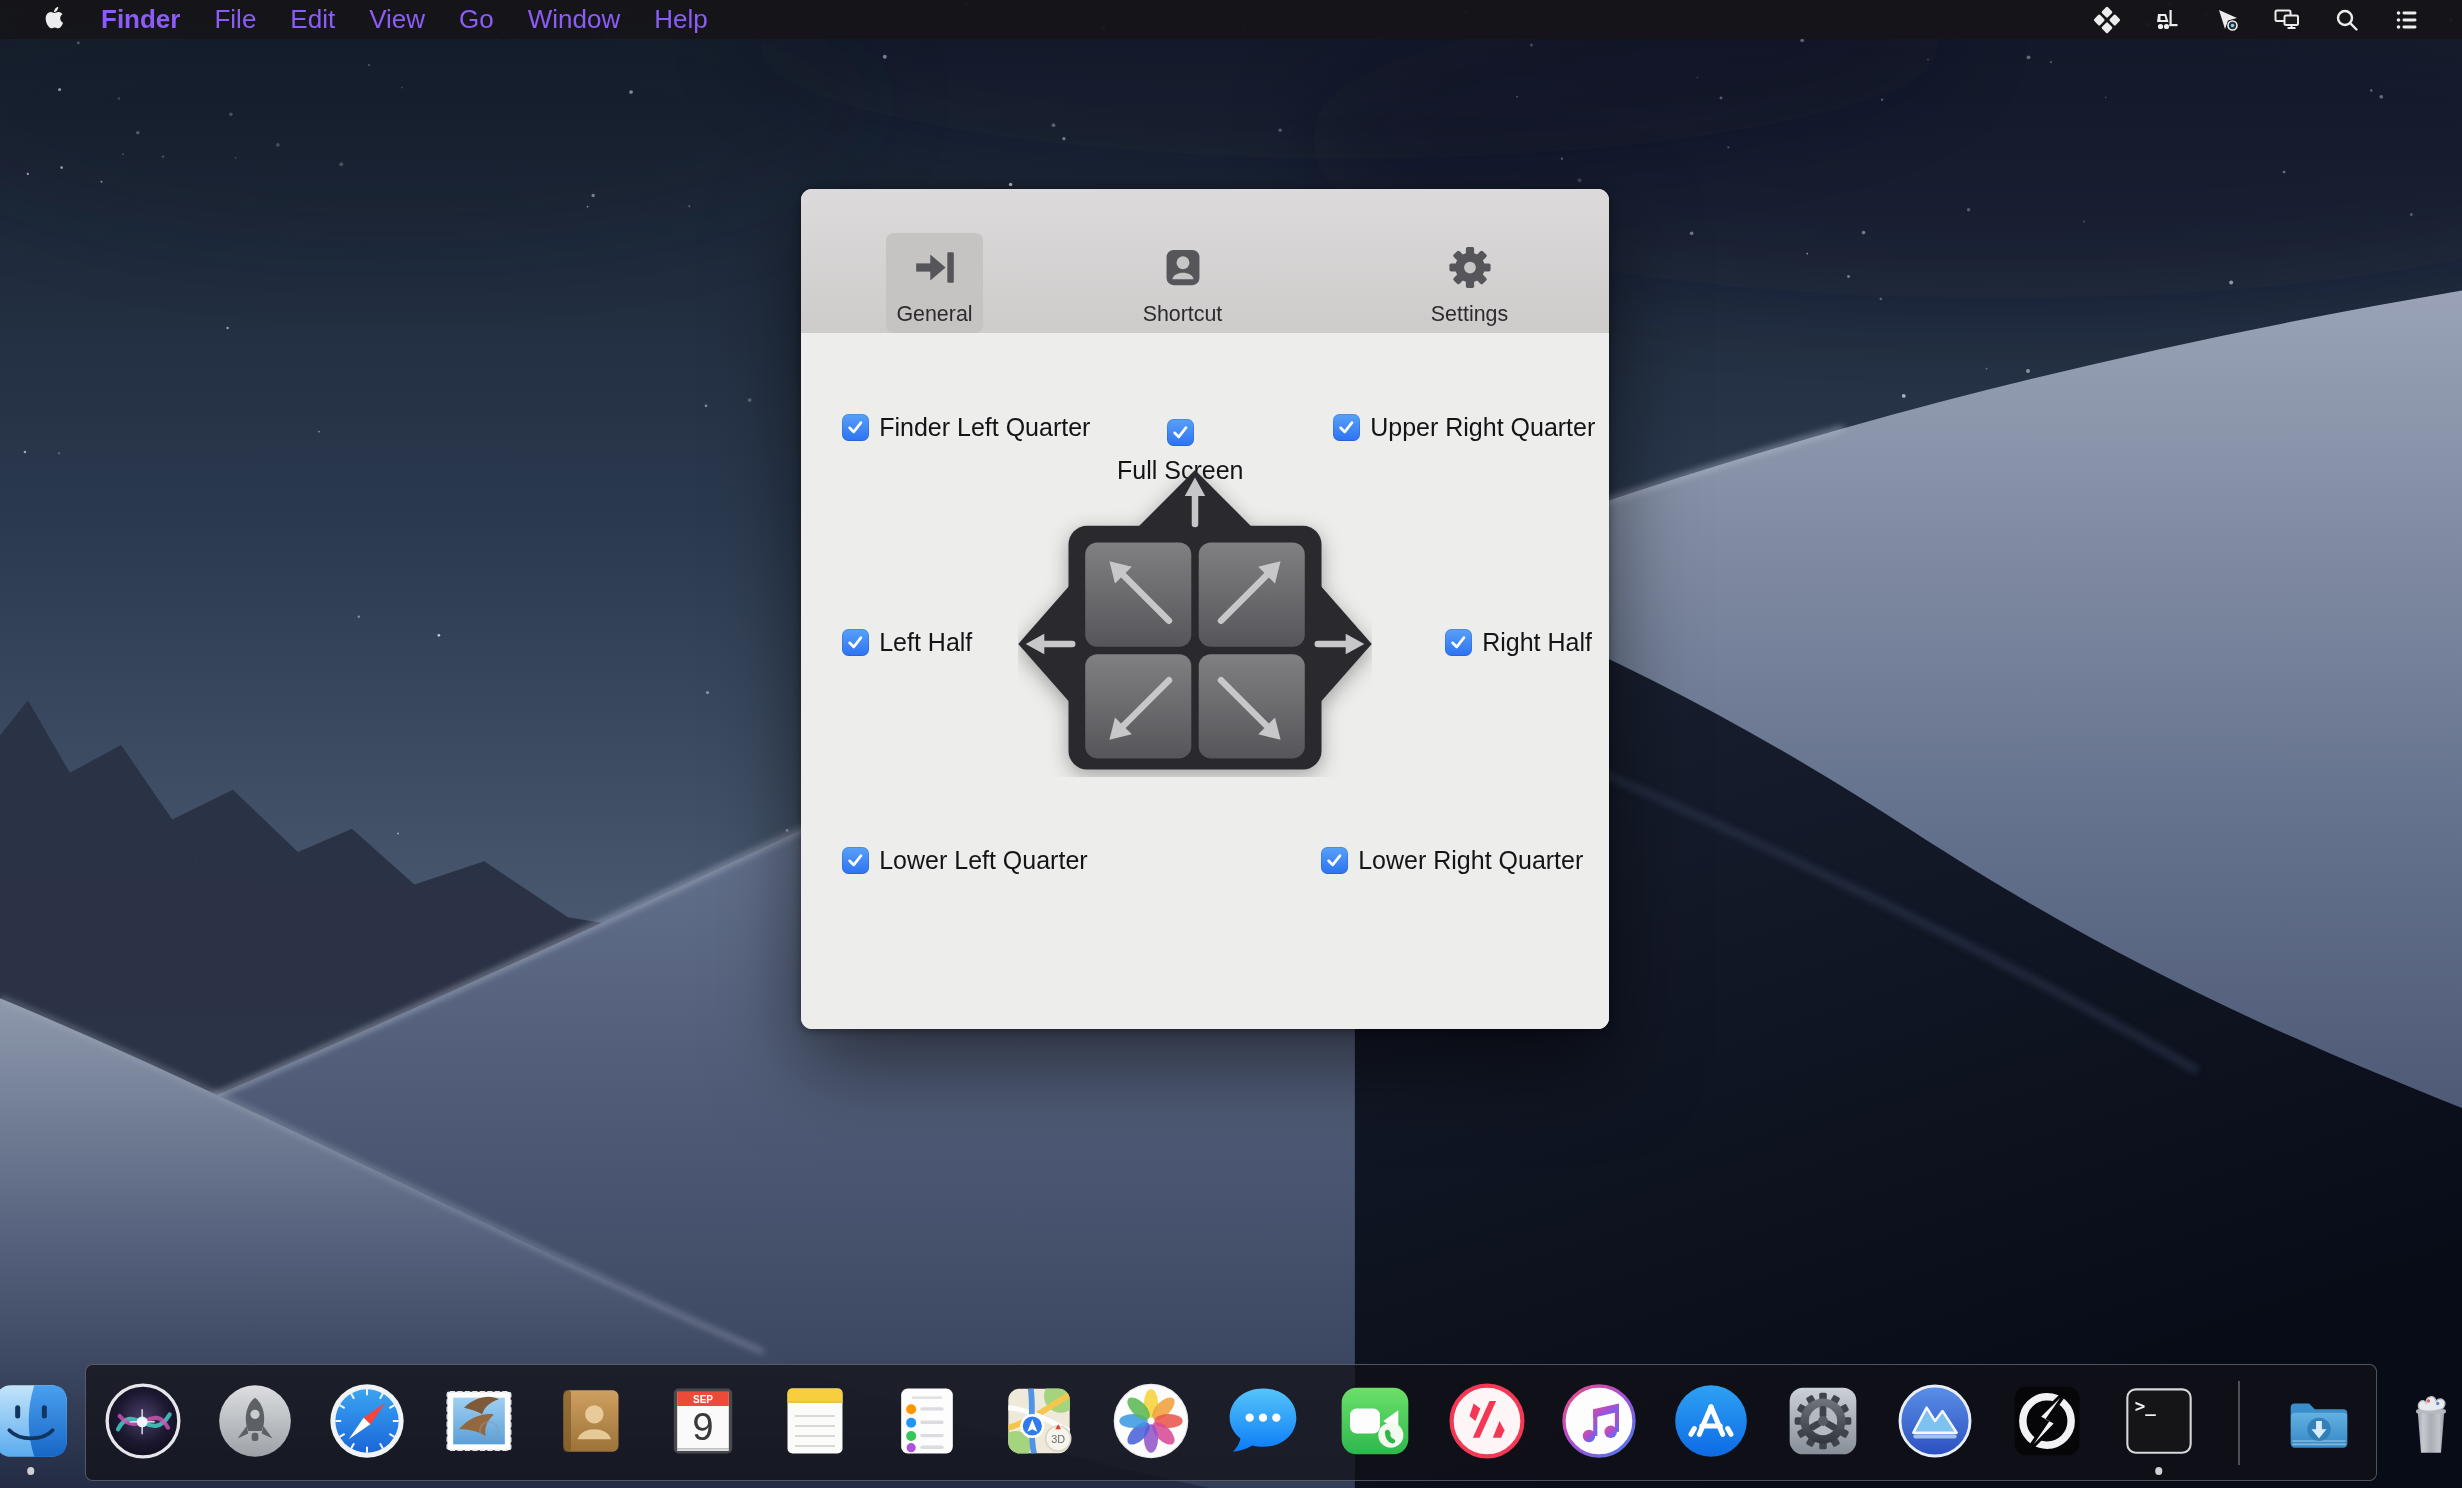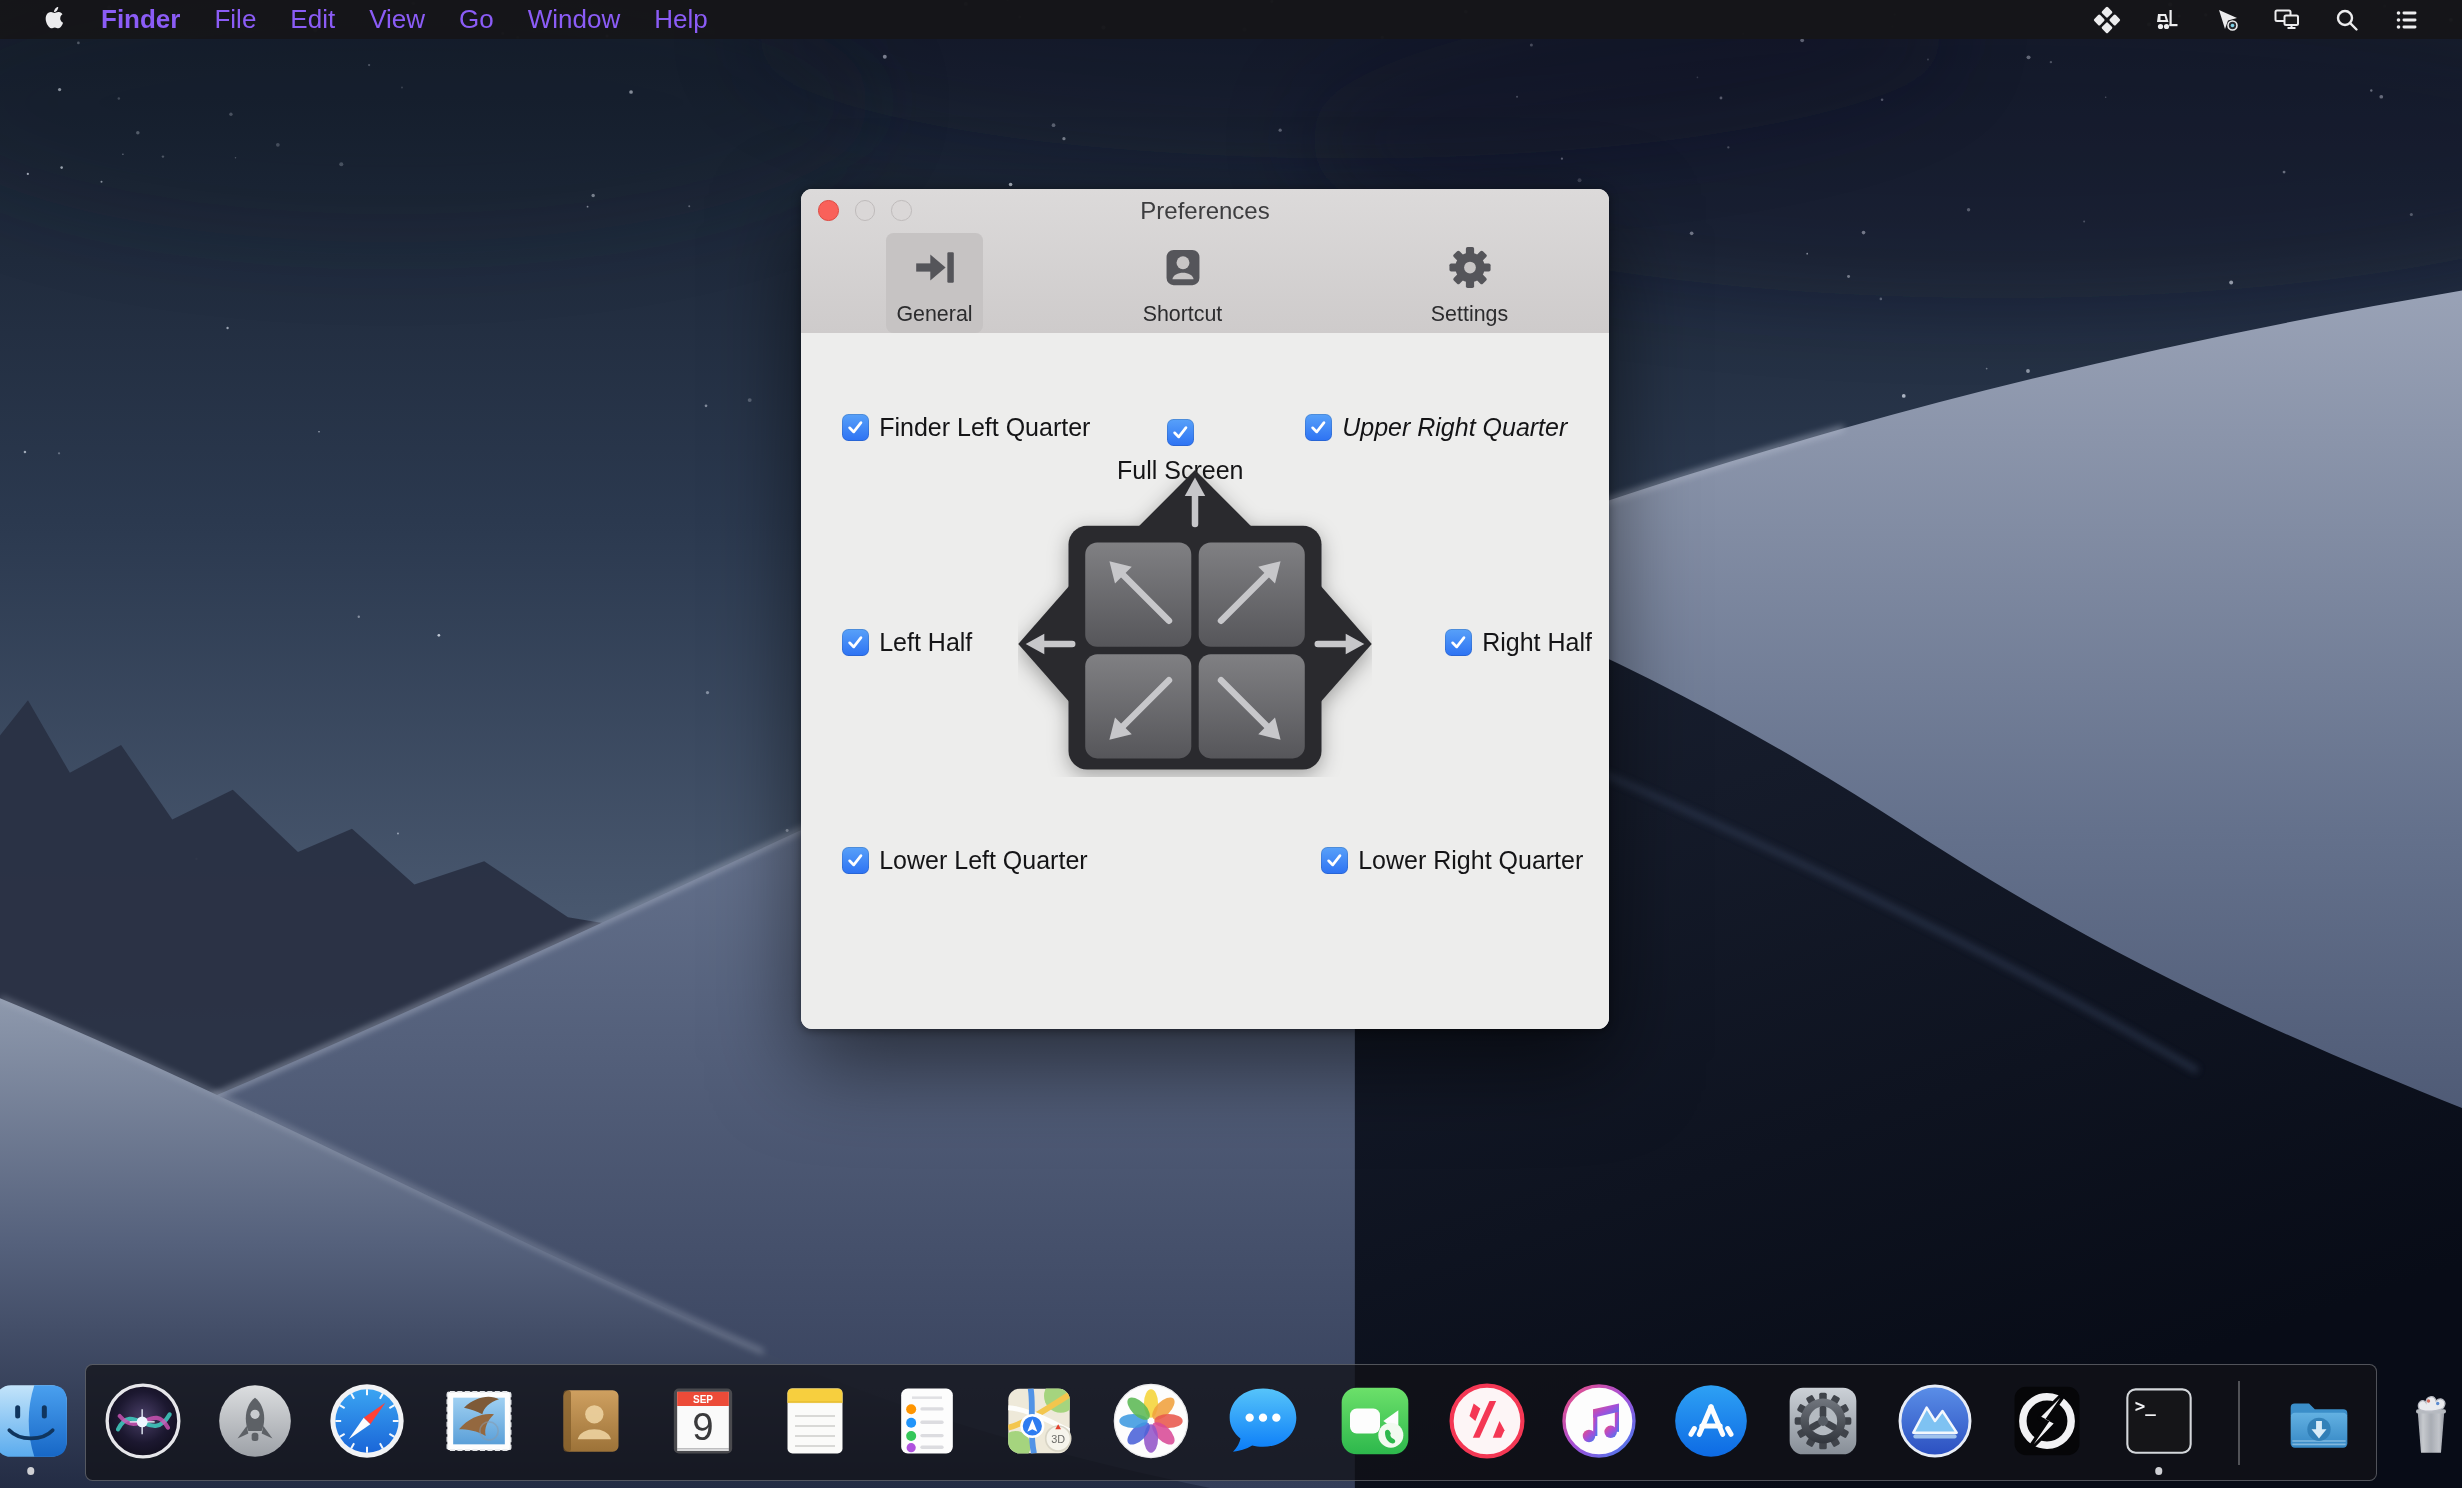--- a/index.html
+++ b/index.html
@@ -317,28 +317,20 @@
           <rect x="9.5" y="12.6" width="14" height="2.8" rx="1.4"></rect>
           <circle cx="5.5" cy="21" r="1.8"></circle>
           <rect x="9.5" y="19.6" width="14" height="2.8" rx="1.4"></rect>
         </svg>
       </span>
     </div>
 </header>
 
 <section id="prefwin">
   <div class="chrome">
-    <div class="titlebar">
-      <div class="traffic">
-        <span class="tl red"></span>
-        <span class="tl dis"></span>
-        <span class="tl dis"></span>
-      </div>
-      <div class="wtitle">Preferences</div>
-    </div>
     <div id="tabs">
         <div class="tab active" style="left: 85px;">
           <span class="ticon">
             <svg viewBox="0 0 40 40" fill="#55555a">
               <rect x="4" y="16.5" width="14" height="7"></rect>
               <polygon points="16,9 16,31 29,20"></polygon>
               <rect x="30.5" y="7" width="5.5" height="26" rx="1"></rect>
             </svg>
           </span>
           <span class="tlabel">General</span>
@@ -385,21 +377,21 @@
           <span class="lbl">Finder Left Quarter</span>
         </label>
         <label class="cb" style="left: 316px; top: 86px; flex-direction: column;">
           <span class="box">
             <svg viewBox="0 0 18 18">
               <path d="M3.5,9.5 L7.5,13.5 L14.5,4.5" stroke="#ffffff" stroke-width="2.6" fill="none" stroke-linecap="round" stroke-linejoin="round"></path>
             </svg>
           </span>
           <span class="lbl">Full Screen</span>
         </label>
-        <label class="cb" style="left: 504px; top: 80px; font-style: italic;">
+        <label class="cb" style="left: 532px; top: 80px;">
           <span class="box">
             <svg viewBox="0 0 18 18">
               <path d="M3.5,9.5 L7.5,13.5 L14.5,4.5" stroke="#ffffff" stroke-width="2.6" fill="none" stroke-linecap="round" stroke-linejoin="round"></path>
             </svg>
           </span>
           <span class="lbl">Upper Right Quarter</span>
         </label>
         <label class="cb" style="left: 41px; top: 295px;">
           <span class="box">
             <svg viewBox="0 0 18 18">

